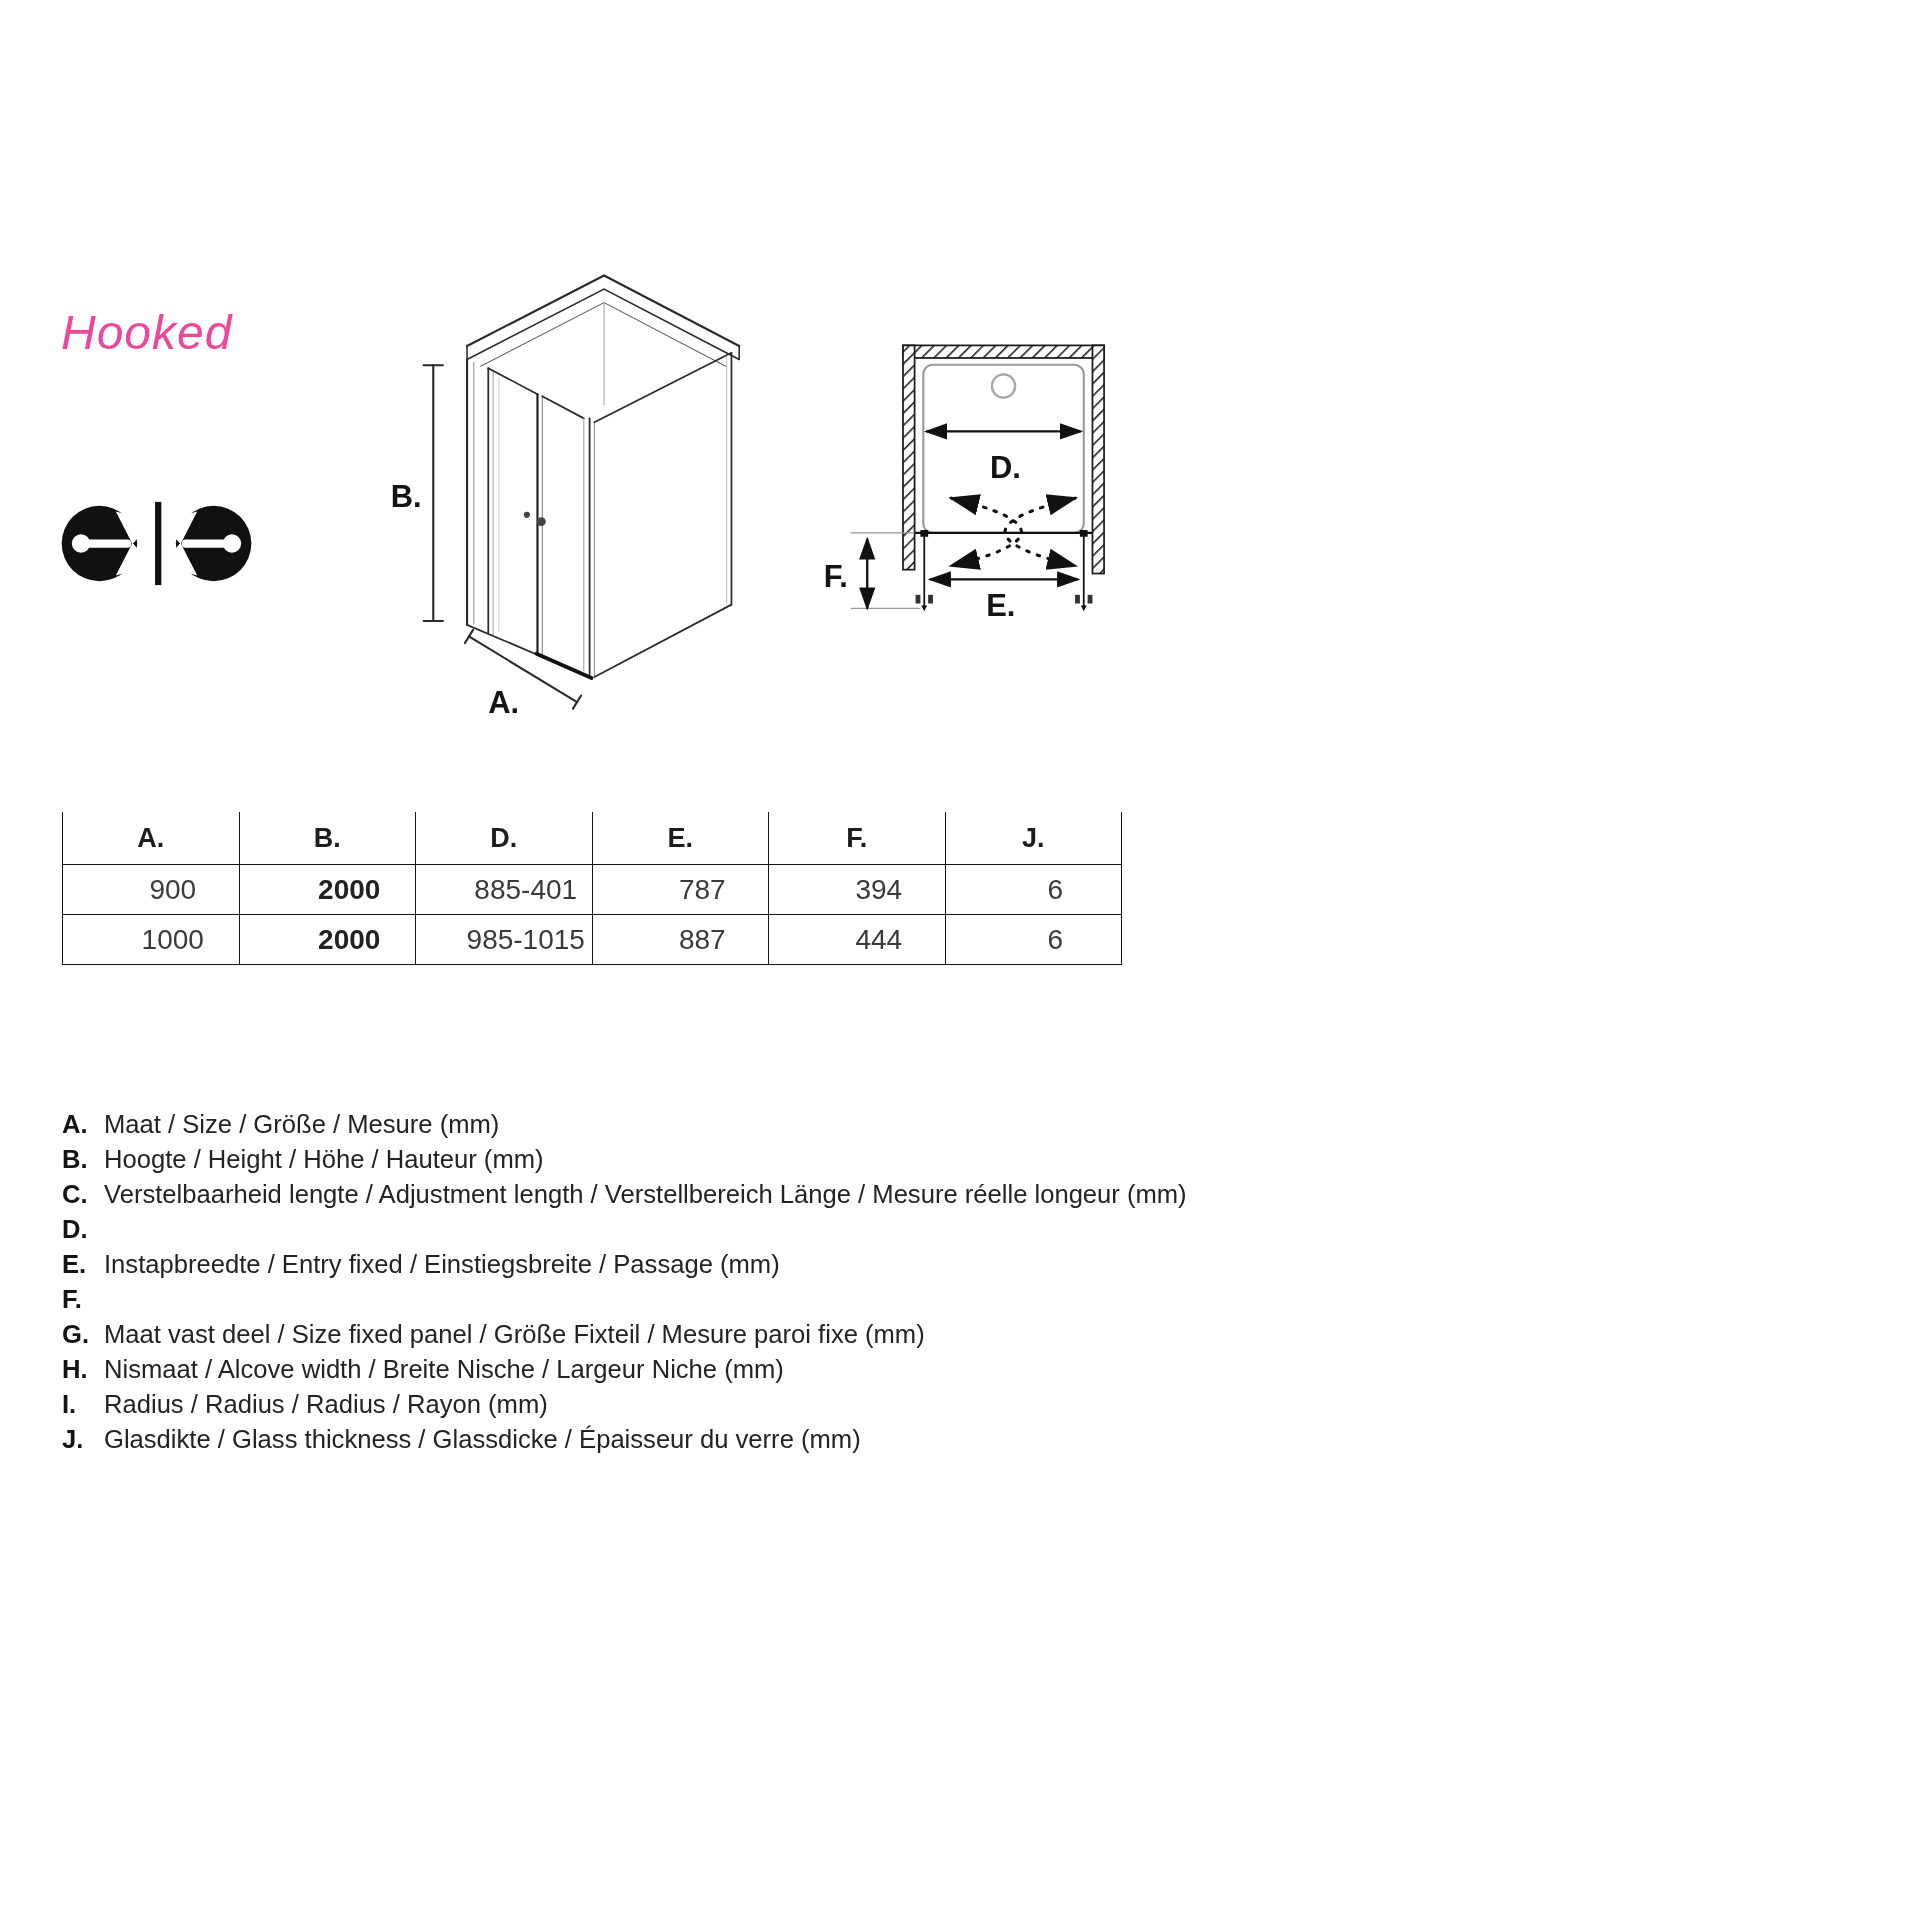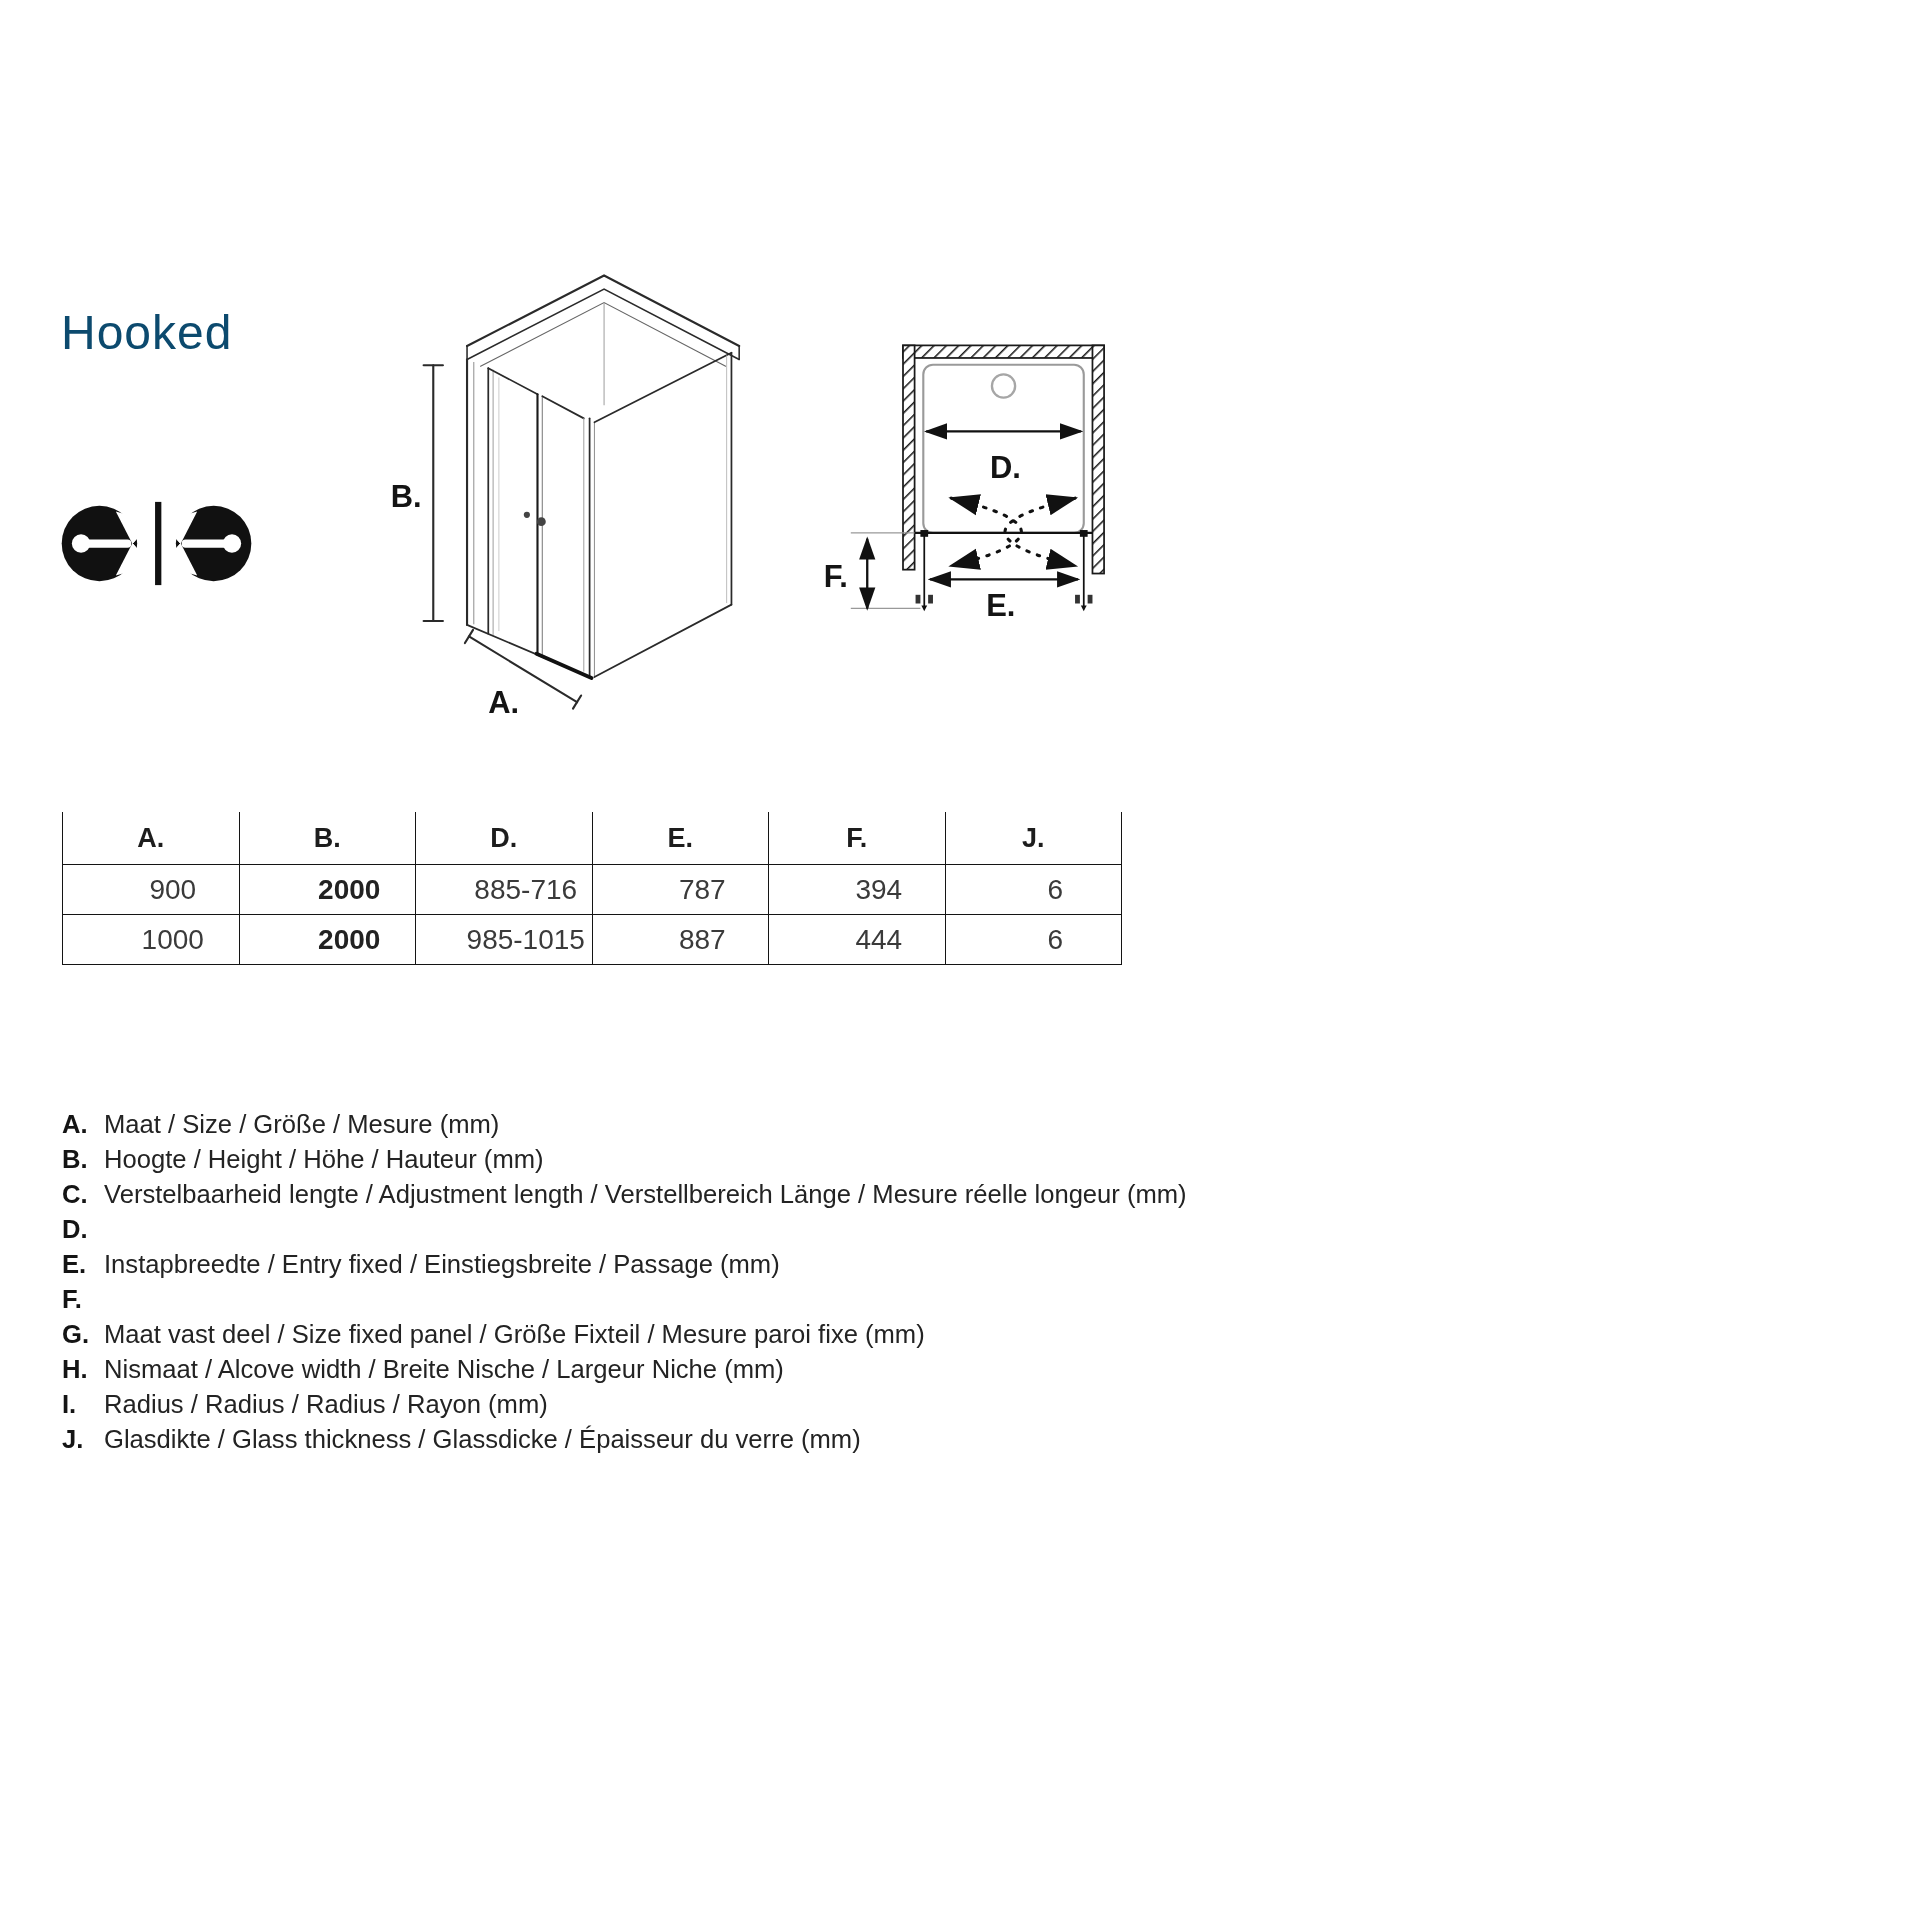--- a/index.html
+++ b/index.html
@@ -1,20 +1,20 @@
 <!DOCTYPE html>
 <html><head>
 <meta charset="utf-8">
 <style>
   html,body{margin:0;padding:0;background:#fff;}
   #page{position:relative;width:1931px;height:1931px;background:#ffffff;overflow:hidden;
         font-family:"Liberation Sans", sans-serif;color:#222;}
   .abs{position:absolute;}
   
-  #title{left:61px;top:305px;font-size:48px;font-weight:400;letter-spacing:1px;color:#0c4a6e;}
+  #title{left:61px;top:305px;font-size:48px;font-weight:400;letter-spacing:1px;color:#ec4899;font-style:italic;}
   
   #spec-table{left:62px;top:812px;border-collapse:collapse;table-layout:fixed;width:1060px;}
   #spec-table th,#spec-table td{border-left:1.9px solid #141414;text-align:center;vertical-align:middle;
       font-size:28px;color:#3a3a3a;padding:0;}
   #spec-table th{height:52px;font-size:27px;font-weight:700;color:#1d1d1d;border-bottom:1.9px solid #141414;}
   #spec-table td{height:49px;border-bottom:1.9px solid #141414;padding-left:44px;}
   #spec-table th:last-child,#spec-table td:last-child{border-right:1.9px solid #141414;}
   #spec-table td.colB{font-weight:700;color:#222;margin-top:36px;}
   
   #legend{left:62px;top:1110px;width:1506px;}
@@ -174,21 +174,21 @@
         <th>D.</th>
         <th>E.</th>
         <th>F.</th>
         <th>J.</th>
       </tr>
     </thead>
     <tbody>
       <tr>
         <td>900</td>
         <td class="colB">2000</td>
-        <td>885-716</td>
+        <td>885-401</td>
         <td>787</td>
         <td>394</td>
         <td>6</td>
       </tr>
       <tr>
         <td>1000</td>
         <td class="colB">2000</td>
         <td>985-1015</td>
         <td>887</td>
         <td>444</td>

